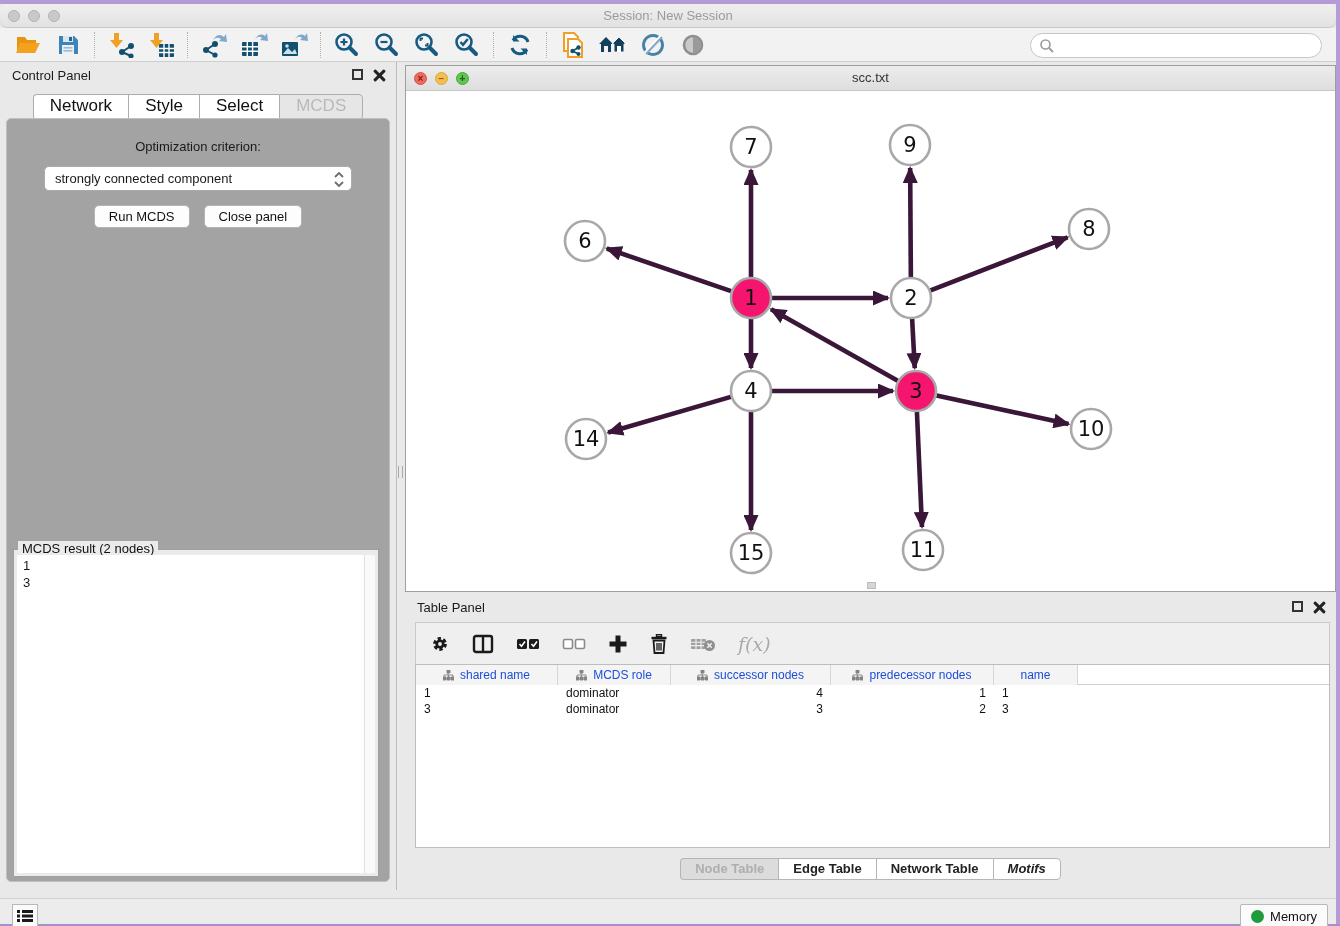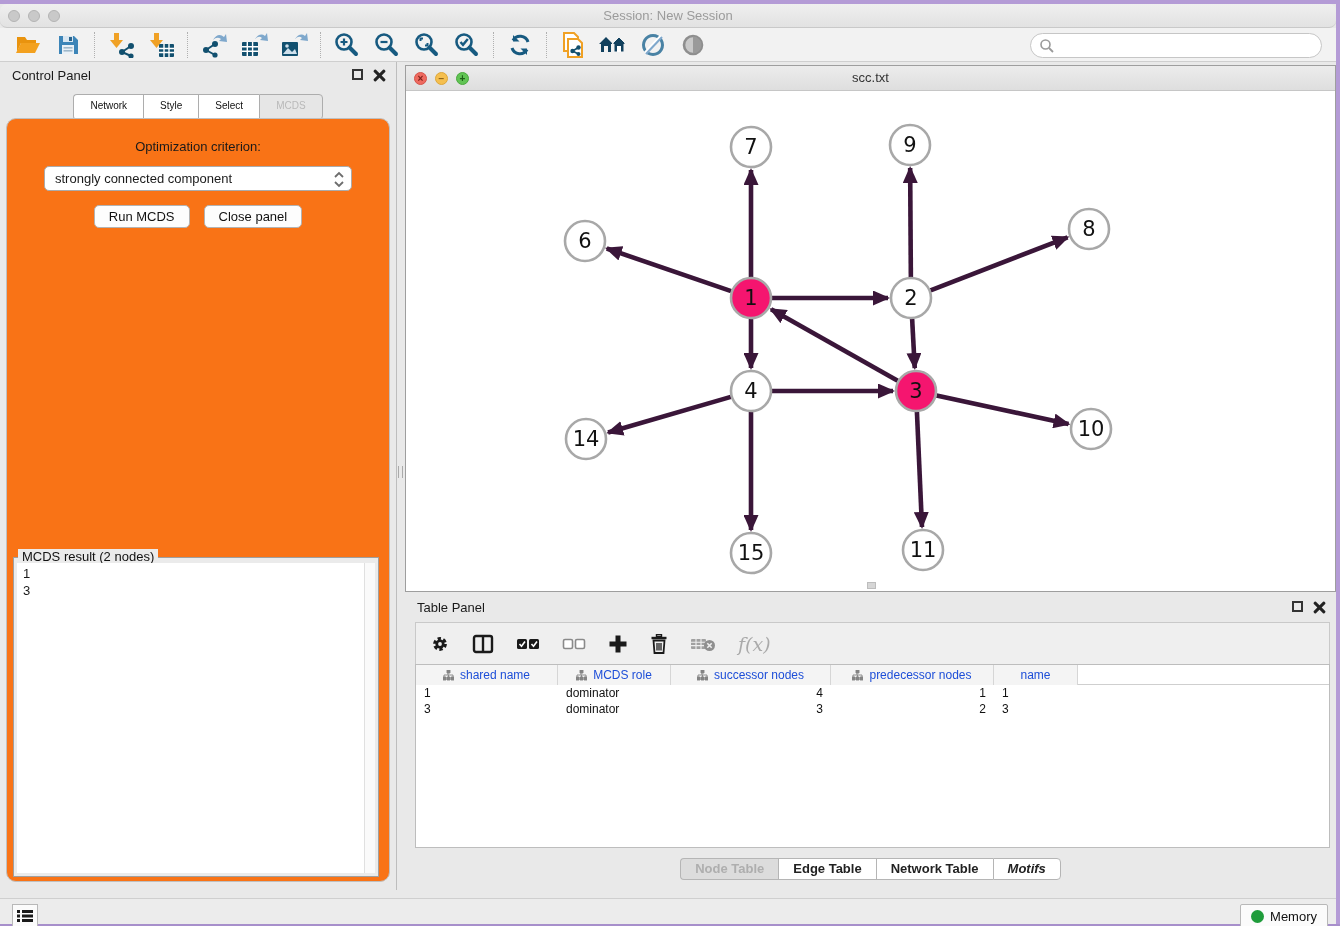--- a/index.html
+++ b/index.html
@@ -52,46 +52,46 @@
   .panel-header .hbtns { position:absolute; right:10px; top:7px; display:flex; gap:10px; }
   .float-glyph { width:11px; height:11px; border:2px solid #333; display:inline-block; }
   .close-glyph { width:13px; height:13px; position:relative; display:inline-block; }
   .close-glyph:before, .close-glyph:after { content:""; position:absolute; left:5px; top:-1px; width:3px; height:15px; background:#222; border-radius:1px; }
   .close-glyph:before { transform:rotate(45deg); }
   .close-glyph:after  { transform:rotate(-45deg); }
 
   .cp-tabs { position:absolute; left:0; right:0; top:32px; display:flex; justify-content:center; }
   .cp-tab {
     height:26px; line-height:21px; padding:0 16px; background:#fff;
-    border:1px solid #adadad; border-right:none; font-size:10px; color:#111;
+    border:1px solid #adadad; border-right:none; font-size:17px; color:#111;
   }
   .cp-tab:first-child { border-radius:4px 0 0 4px; }
   .cp-tab:last-child  { border-right:1px solid #adadad; border-radius:0 4px 4px 0; }
   .cp-tab.active { background:#e6e6e6; color:#b9b9b9; }
 
   .cp-body {
     position:absolute; left:6px; right:6px; top:56px; bottom:8px;
-    background:#f97316; border:1px solid #c0c0c0; border-radius:10px;
+    background:#a3a3a3; border:1px solid #c0c0c0; border-radius:5px;
   }
   .opt-label { text-align:center; margin-top:20px; font-size:13px; }
   .dropdown {
     position:relative; margin:12px auto 0 auto; width:308px; height:25px;
     background:#fff; border:1px solid #ababab; border-radius:5px;
     line-height:23px; padding-left:10px; font-size:13px;
   }
   .dropdown svg { position:absolute; right:6px; top:4px; }
   .btn-row { display:flex; justify-content:center; gap:14px; margin-top:14px; }
   .push-btn {
     height:23px; line-height:21px; padding:0 14px; background:#fdfdfd;
     border:1px solid #b3b3b3; border-radius:5px; font-size:13px; color:#111;
   }
 
   .result-fieldset {
     position:absolute; left:6px; right:10px; top:430px; bottom:4px;
-    border:1px solid #9f9f9f; background:#ebebeb;margin-top:8px;
+    border:1px solid #9f9f9f; background:#ebebeb;
   }
   .result-legend {
     position:absolute; left:4px; top:-9px; background:#ebebeb; padding:0 4px; font-size:13px; color:#111;
   }
   .result-text {
     position:absolute; left:3px; right:14px; top:5px; bottom:3px;
     background:#fff; font-size:13px; line-height:17px; padding:2px 0 0 6px;
     overflow:hidden;
   }
   .result-scroll { position:absolute; right:3px; top:5px; bottom:3px; width:11px; background:#fafafa; border-left:1px solid #e0e0e0; }

